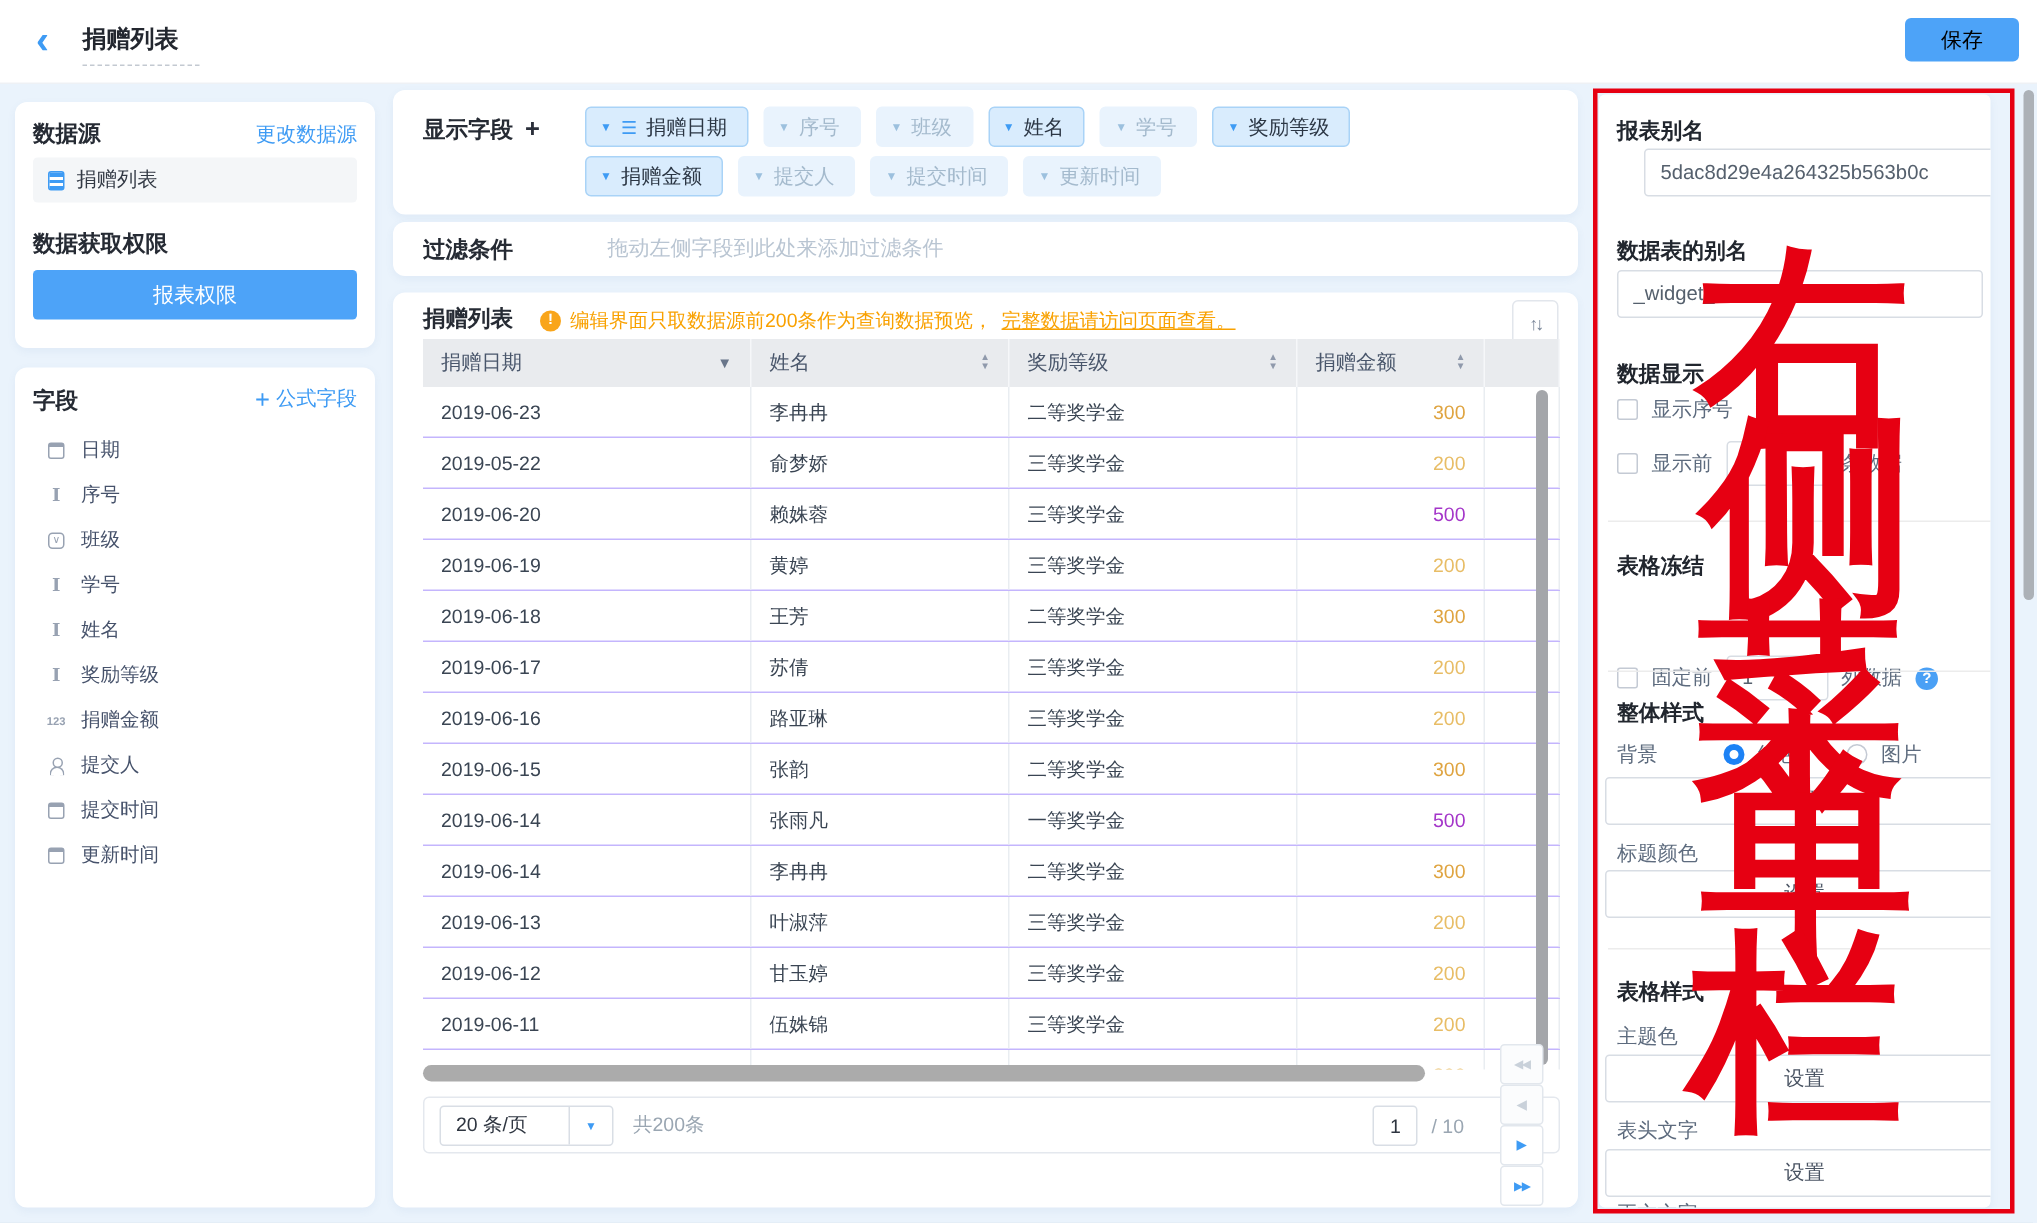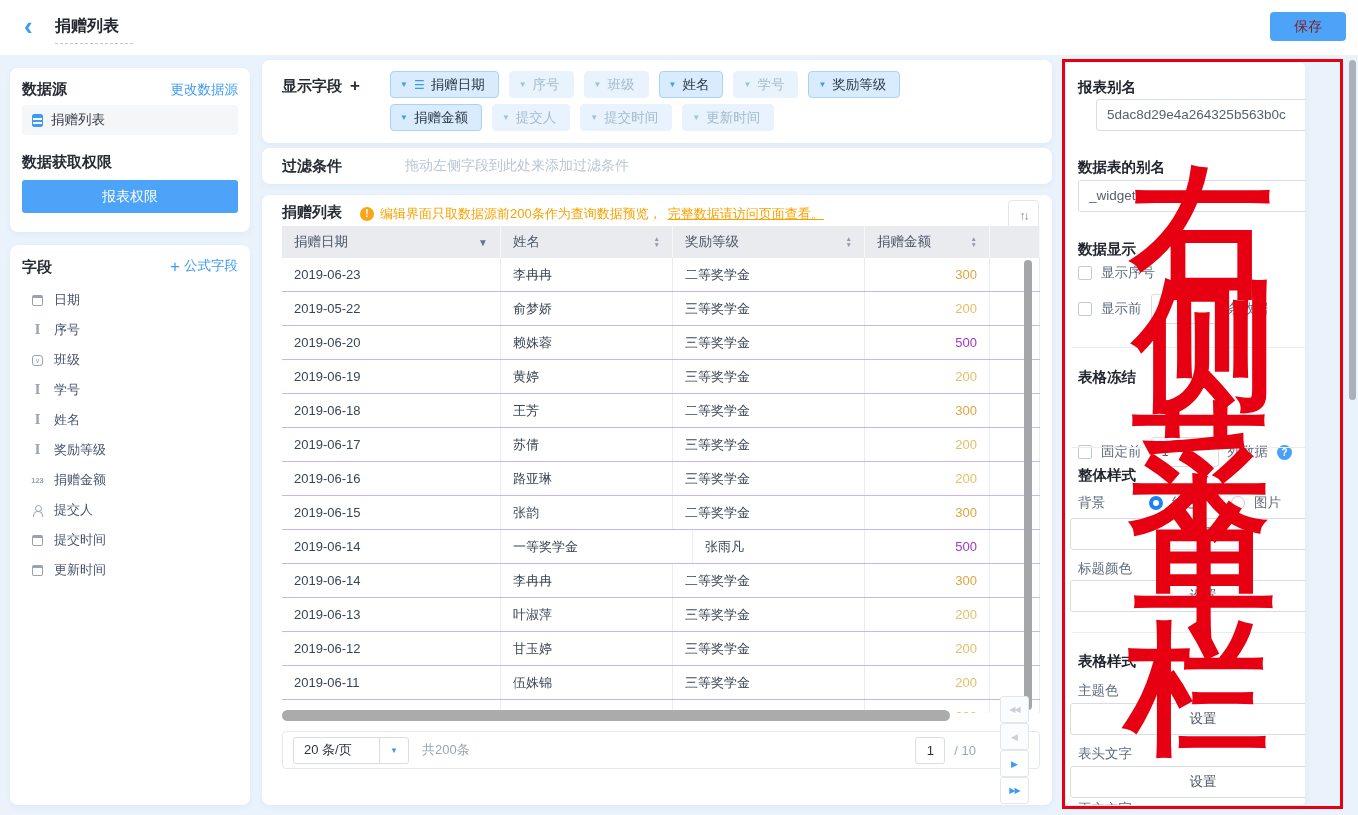--- a/index.html
+++ b/index.html
@@ -6,21 +6,21 @@
   html,body { background:#dfe9f3; }
   body { font-family:"Liberation Sans","DejaVu Sans",sans-serif; }
   #stage { position:relative; width:1358px; height:815px; background:#eaf3fc; overflow:hidden; }
 
   .card { position:absolute; background:#fff; border-radius:8px; box-shadow:0 2px 6px rgba(70,110,165,.07); }
 
   
   #topbar { position:absolute; left:0; top:0; width:1358px; height:55px; background:#fff; box-shadow:0 1px 0 #eef1f5; z-index:2; }
   #back { position:absolute; left:24px; top:13px; font-size:26px; line-height:26px; font-weight:bold; color:#3E9BF4; cursor:pointer; }
   #pagetitle { position:absolute; left:55px; top:16px; font-size:16px; font-weight:bold; color:#23272f; padding:0 14px 6px 0; border-bottom:1px dashed #c3c9d1; }
-  #savebtn { position:absolute; left:1270px; top:12px; width:76px; height:29px; background:#4DA3F8; color:#7f1d1d; font-size:14px; border:none; border-radius:4px; text-align:center; line-height:29px; cursor:pointer; }
+  #savebtn { position:absolute; left:1270px; top:12px; width:76px; height:29px; background:#4DA3F8; color:#000000; font-size:14px; border:none; border-radius:4px; text-align:center; line-height:29px; cursor:pointer; }
 
   
   #dscard { left:10px; top:68px; width:240px; height:164px; }
   #fieldcard { left:10px; top:245px; width:240px; height:560px; }
   .sec-title { font-size:15px; font-weight:bold; color:#262b34; }
   .bluelink { font-size:13.5px; color:#3E9BF4; cursor:pointer; }
   #ds-title { position:absolute; left:12px; top:12px; }
   #ds-change { position:absolute; right:12px; top:13px; }
   #ds-item { position:absolute; left:12px; right:12px; top:37px; height:30px; background:#f4f6f8; border-radius:3px; display:flex; align-items:center; padding-left:10px; gap:8px; font-size:13.5px; color:#333a45; }
   .doc-icon { width:11px; height:13px; border-radius:2px; background:linear-gradient(#3E9BF4 0 3px,#fff 3px 5px,#3E9BF4 5px 7px,#fff 7px 9px,#3E9BF4 9px 13px); border:1px solid #3E9BF4; }
@@ -87,21 +87,21 @@
   #ptotal { margin-left:13px; font-size:13px; color:#9aa6b2; }
   #pspacer { flex:1; }
   #pinput { width:30px; height:27px; border:1px solid #d9dee5; border-radius:3px; text-align:center; font-size:13px; color:#2e3540; line-height:25px; }
   #ppages { margin-left:9px; margin-right:18px; font-size:13px; color:#9aa6b2; }
   .pbtn { width:29px; height:27px; border:1px solid #e2e7ed; border-radius:3px; background:#fff; display:flex; align-items:center; justify-content:center; margin-left:6px; font-size:9px; cursor:pointer; }
   .pbtn.dbl { font-size:8px; letter-spacing:-1px; }
   .pbtn.dis { color:#c9d1da; background:#fbfcfd; }
   .pbtn.en  { color:#3E9BF4; }
 
   
-  #setcard { left:1066px; top:63px; width:239px; height:742px; border-radius:4px; overflow:hidden; }
+  #setcard { left:1066px; top:63px; width:261px; height:742px; border-radius:4px; overflow:hidden; }
   .rp { position:absolute; z-index:1; }
   .rp-bold { font-size:14.5px; font-weight:bold; color:#21262e; }
   .rp-gray { font-size:13.5px; color:#5d6b7e; }
   .rp-input { height:32px; border:1px solid #d8dde4; border-radius:3px; background:#fff; font-size:13.5px; color:#55606d; line-height:30px; padding-left:10px; white-space:nowrap; overflow:hidden; }
   .rp-set { height:32px; border:1px solid #d8dde4; border-radius:3px; background:#fff; font-size:13.5px; color:#4a5463; text-align:center; line-height:30px; cursor:pointer; }
   .rp-div { height:1px; background:#ececec; }
   .cbrow { display:flex; align-items:center; gap:9px; font-size:13.5px; color:#5d6b7e; }
   .cb { width:14px; height:14px; border:1px solid #c4cad4; border-radius:2px; background:#fff; flex:0 0 14px; cursor:pointer; }
   .mini-input { width:68px; height:30px; border:1px solid #d8dde4; border-radius:3px; background:#fff; font-size:13px; color:#55606d; line-height:28px; padding-left:10px; }
   .radio { width:14px; height:14px; border-radius:50%; background:#fff; cursor:pointer; }
@@ -344,22 +344,22 @@
           </div>
           <div class="trow body">
             <div class="tcell" style="width: 219px;">2019-06-15</div>
             <div class="tcell" style="width: 172px;">张韵</div>
             <div class="tcell" style="width: 192px;">二等奖学金</div>
             <div class="tcell amount" style="width: 125px; color: rgb(223, 164, 64);">300</div>
             <div class="tcell" style="width: 50px;"></div>
           </div>
           <div class="trow body">
             <div class="tcell" style="width: 219px;">2019-06-14</div>
+            <div class="tcell" style="width: 172px;">张雨凡</div>
             <div class="tcell" style="width: 192px;">一等奖学金</div>
-            <div class="tcell" style="width: 172px;">张雨凡</div>
             <div class="tcell amount" style="width: 125px; color: rgb(164, 53, 201);">500</div>
             <div class="tcell" style="width: 50px;"></div>
           </div>
           <div class="trow body">
             <div class="tcell" style="width: 219px;">2019-06-14</div>
             <div class="tcell" style="width: 172px;">李冉冉</div>
             <div class="tcell" style="width: 192px;">二等奖学金</div>
             <div class="tcell amount" style="width: 125px; color: rgb(223, 164, 64);">300</div>
             <div class="tcell" style="width: 50px;"></div>
           </div>

